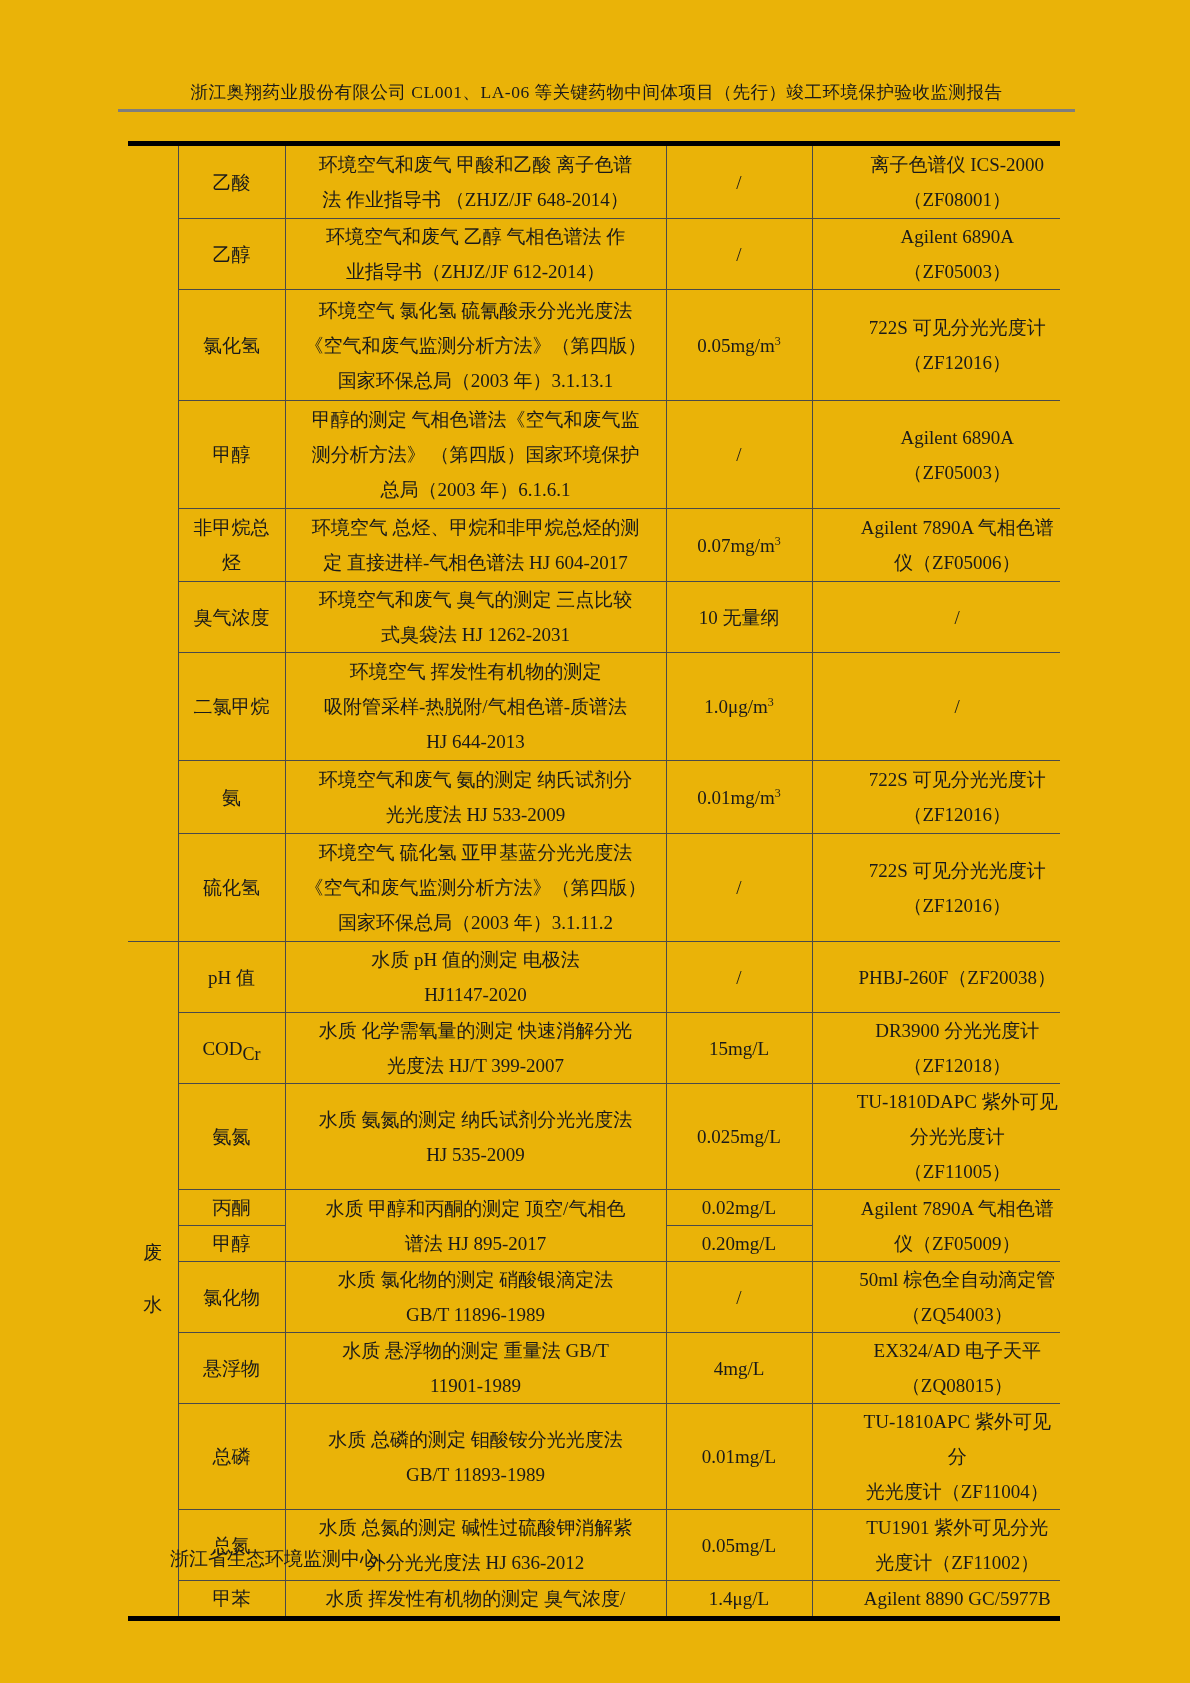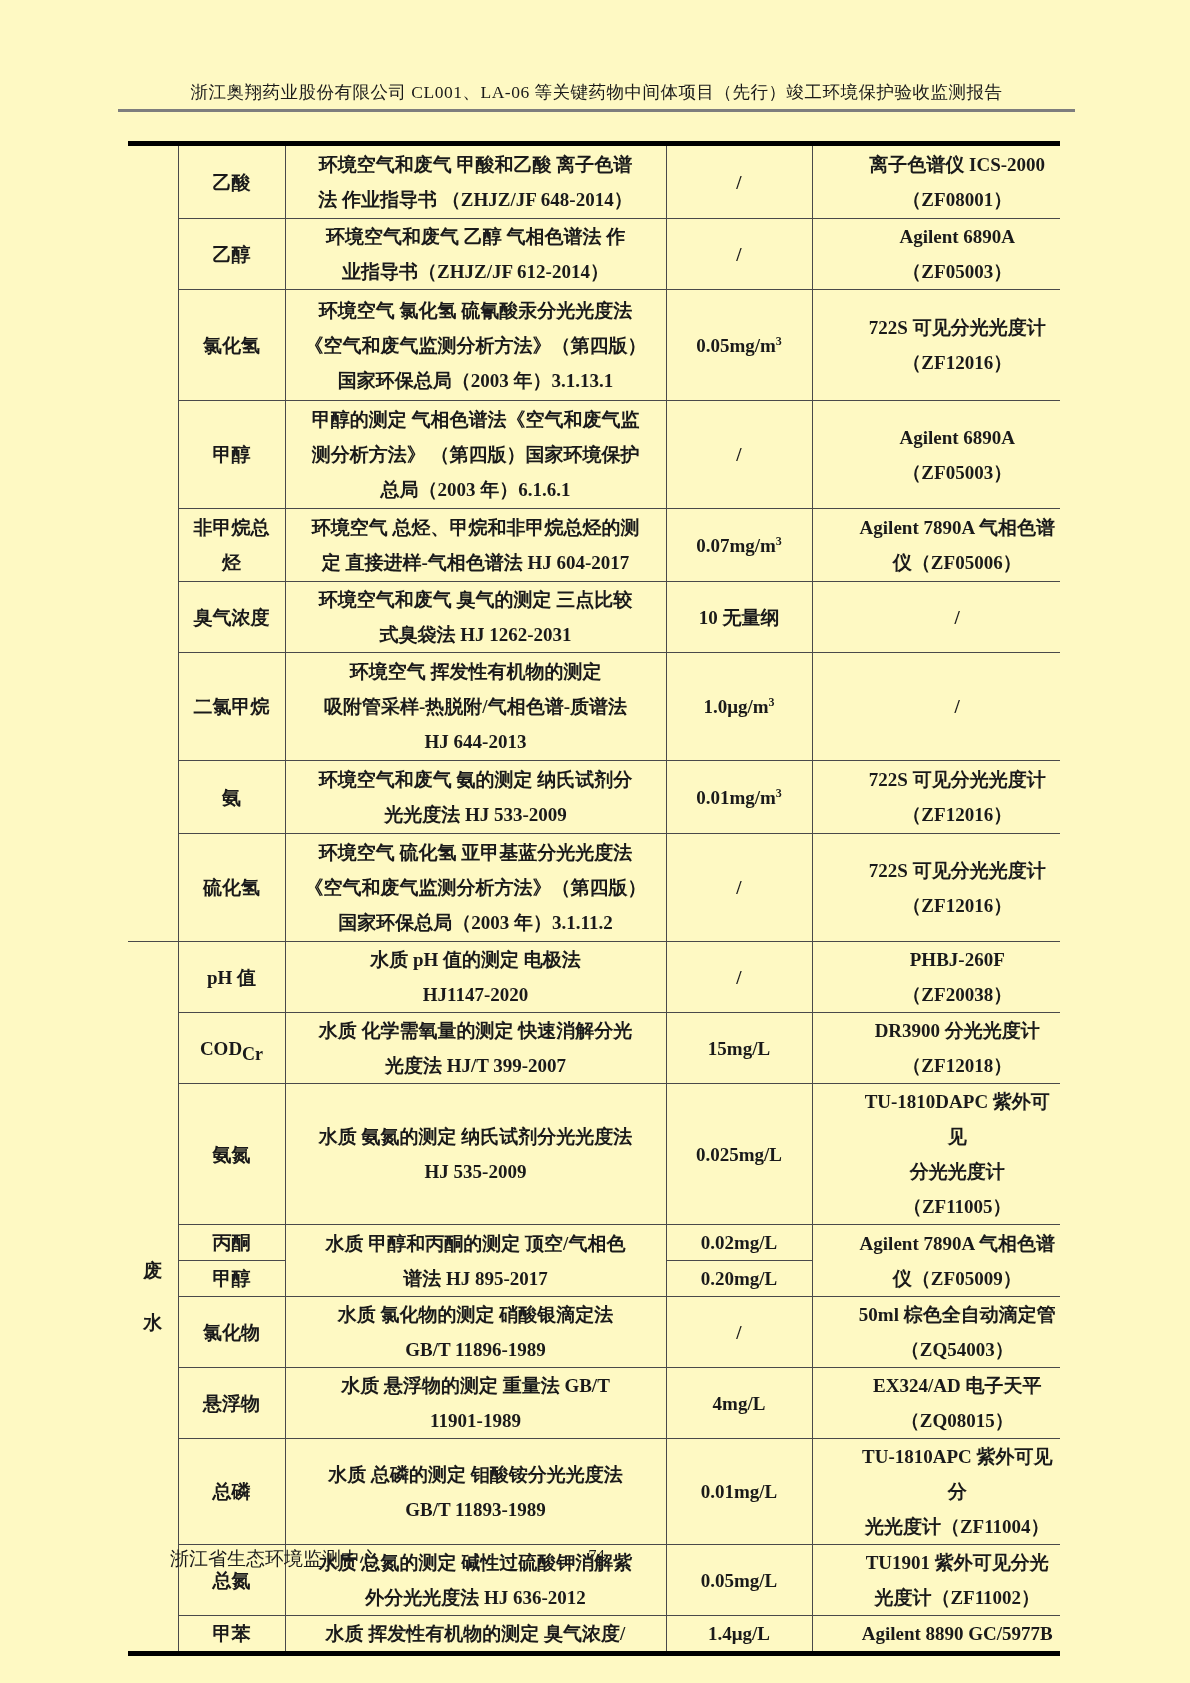--- a/index.html
+++ b/index.html
@@ -1,19 +1,19 @@
 <!DOCTYPE html>
 <html><head>
 <meta charset="utf-8">
 <style>
   html,body{margin:0;padding:0;background:#ffffff;}
   .page{
     position:relative;
     width:1190px;height:1683px;
-    background:#fef9c3;
+    background:#eab308;
     font-family:"Liberation Serif","DejaVu Serif",serif;
     color:#1a1a1a;
     overflow:hidden;
   }
   .header-text{
     position:absolute;
     top:80px;left:118px;width:957px;
     text-align:center;
     font-size:17.5px;
     letter-spacing:0.5px;
@@ -25,21 +25,20 @@
     border-top:3px solid #7e7e7e;
   }
   table.doc-table{
     position:absolute;
     top:141px;left:128px;
     width:932px;
     border-collapse:collapse;
     table-layout:fixed;
     border-top:5px solid #000;
     border-bottom:5px solid #000;
-    font-weight:bold;
   }
   .doc-table td{
     border:1px solid #4a4a4a;
     text-align:center;
     vertical-align:middle;
     font-size:19px;
     line-height:35px;
     padding:0 2px;
     white-space:pre-line;
     overflow:hidden;
@@ -234,15 +233,14 @@
       <tr style="height:37px">
         <td>甲苯</td>
         <td>水质 挥发性有机物的测定 臭气浓度/</td>
         <td>1.4μg/L</td>
         <td class="instr">Agilent 8890 GC/5977B</td>
       </tr>
     </tbody>
   </table>
 
   <div class="footer-org">浙江省生态环境监测中心</div>
-  <div class="footer-page">74</div>
 
 </div>
 
 </body></html>

